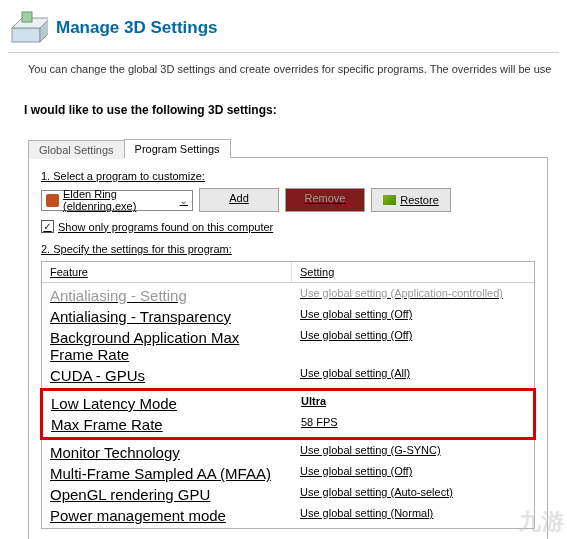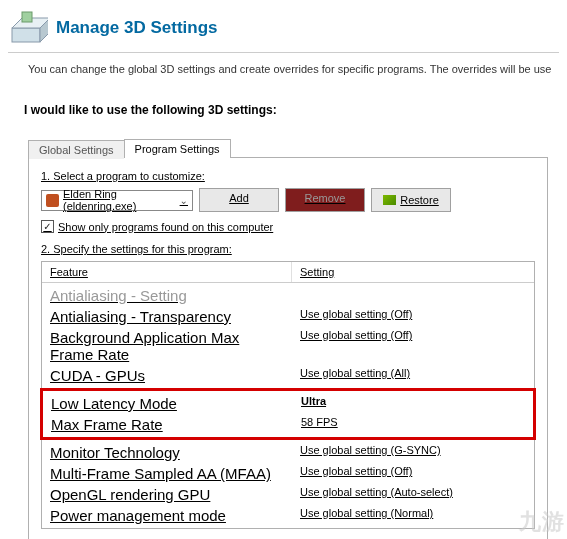--- a/index.html
+++ b/index.html
@@ -91,20 +91,21 @@
     <div class="step">2. Specify the settings for this program:</div>
 
     <div class="settings-table">
       <div class="st-header">
         <div class="col-feature">Feature</div>
         <div class="col-setting">Setting</div>
       </div>
       <div class="st-body">
         <div class="st-row gray">
           <div class="f">Antialiasing - Setting</div>
+          <div class="s">Use global setting (Application-controlled)</div>
         </div>
         <div class="st-row">
           <div class="f">Antialiasing - Transparency</div>
           <div class="s">Use global setting (Off)</div>
         </div>
         <div class="st-row">
           <div class="f">Background Application Max Frame Rate</div>
           <div class="s">Use global setting (Off)</div>
         </div>
         <div class="st-row">

